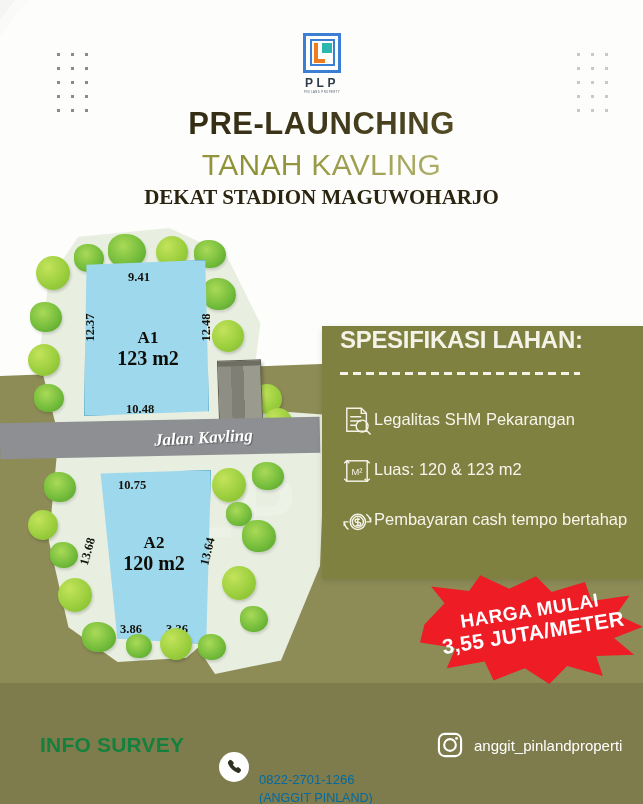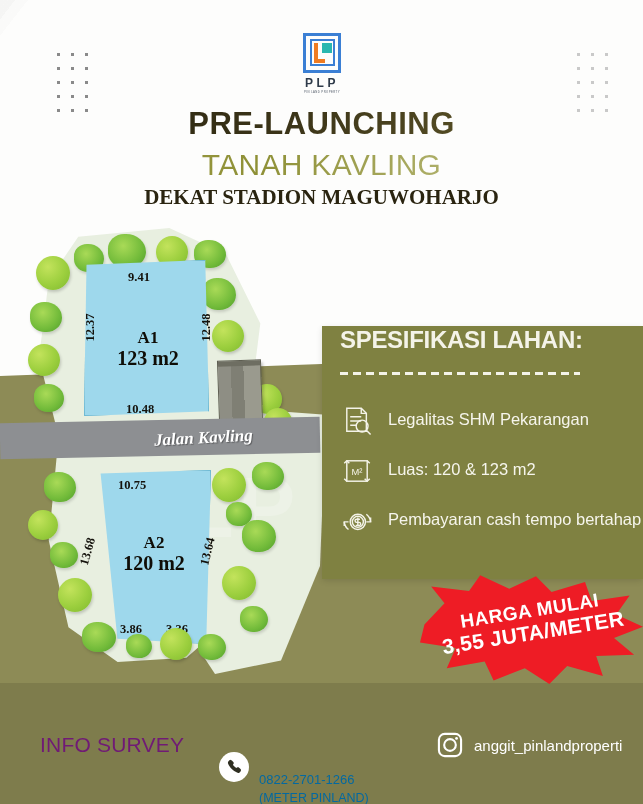--- a/index.html
+++ b/index.html
@@ -109,21 +109,21 @@
 
   
   #spec-panel {
     position:absolute; left:322px; top:326px; width:321px; height:253px;
     background:#7f8141;
     box-shadow:0 2px 6px rgba(0,0,0,0.12);
   }
   #spec-title { position:absolute; left:18px; top:0; font-size:24px; font-weight:bold; color:#f4f3e8; letter-spacing:-0.3px; }
   #spec-dash { position:absolute; left:18px; top:46px; width:240px; height:3px;
     background:repeating-linear-gradient(to right, #f4f3e8 0 8px, transparent 8px 13px); }
-  .spec-row { position:absolute; left:18px; display:flex; align-items:flex-start; gap:14px; }
+  .spec-row { position:absolute; left:18px; display:flex; align-items:flex-start; }
   .spec-ico { width:34px; height:34px; flex:0 0 34px; color:#f4f3e8; }
   .spec-ico svg { width:34px; height:34px; display:block; }
   .spec-txt { font-size:16.5px; color:#f6f5ec; line-height:1.25; padding-top:5px; }
   #spec-row-0 { top:78px; }
   #spec-row-1 { top:128px; }
   #spec-row-2 { top:178px; }
 
   
   #price-burst {
     position:absolute; left:420px; top:573px; width:223px; height:112px;
@@ -151,21 +151,21 @@
   .burst-txt {
     position:absolute; left:0; top:28px; width:223px; text-align:center;
     transform:rotate(-9deg);
     color:#ffffff; font-weight:bold; line-height:1.08;
   }
   .burst-l1 { font-size:19px; letter-spacing:0.5px; }
   .burst-l2 { font-size:21px; letter-spacing:0.3px; }
 
   
   #footer { position:absolute; left:0; top:683px; width:643px; height:121px; }
-  #info-survey { position:absolute; left:40px; top:50px; font-size:21px; font-weight:normal; color:#701a75; letter-spacing:0.2px; }
+  #info-survey { position:absolute; left:40px; top:50px; font-size:21px; font-weight:bold; color:#15803d; letter-spacing:0.2px; }
   .fgroup { position:absolute; display:flex; align-items:center; gap:10px; }
   #phone-group { left:219px; top:44px; }
   #ig-group { left:436px; top:48px; }
   .circ-ico { width:30px; height:30px; border-radius:50%; background:#ffffff; display:flex; align-items:center; justify-content:center; flex:0 0 30px; }
   .circ-ico svg { width:17px; height:17px; }
   .sq-ico { width:28px; height:28px; flex:0 0 28px; }
   .sq-ico svg { width:28px; height:28px; }
   .ftxt { font-size:13px; color:#0369a1; line-height:1.35;margin-top:44px; }
   .ftxt .l2 { font-size:12.5px; }
   #ig-name { font-size:15px; color:#ffffff; }
@@ -349,21 +349,21 @@
     <div id="info-survey">INFO SURVEY</div>
 
     <div class="fgroup" id="phone-group">
       <span class="circ-ico">
         <svg viewBox="0 0 24 24" fill="#2f2f22">
           <path d="M6.6 2.5c-.7 0-1.3.3-1.8.8L3.5 4.6c-.8.8-1 2-.6 3 1 2.6 2.8 5.5 5.3 8s5.4 4.3 8 5.3c1 .4 2.2.2 3-.6l1.3-1.3c.9-.9.9-2.4 0-3.3l-2-2c-.8-.8-2.1-.9-3-.2l-.9.7c-1-.6-1.9-1.3-2.7-2.1-.8-.8-1.5-1.7-2.1-2.7l.7-.9c.7-.9.6-2.2-.2-3l-2-2c-.4-.5-1-.8-1.7-.8z"></path>
         </svg>
       </span>
       <span class="ftxt">
         <span>0822-2701-1266</span><br>
-        <span class="l2">(METER PINLAND)</span>
+        <span class="l2">(ANGGIT PINLAND)</span>
       </span>
     </div>
 
     <div class="fgroup" id="ig-group">
       <span class="sq-ico">
         <svg viewBox="0 0 24 24" fill="none" stroke="#ffffff" stroke-width="1.8">
           <rect x="2.5" y="2.5" width="19" height="19" rx="5"></rect>
           <circle cx="12" cy="12" r="5"></circle>
           <circle cx="17.6" cy="6.4" r="1.2" fill="#ffffff" stroke="none"></circle>
         </svg>

